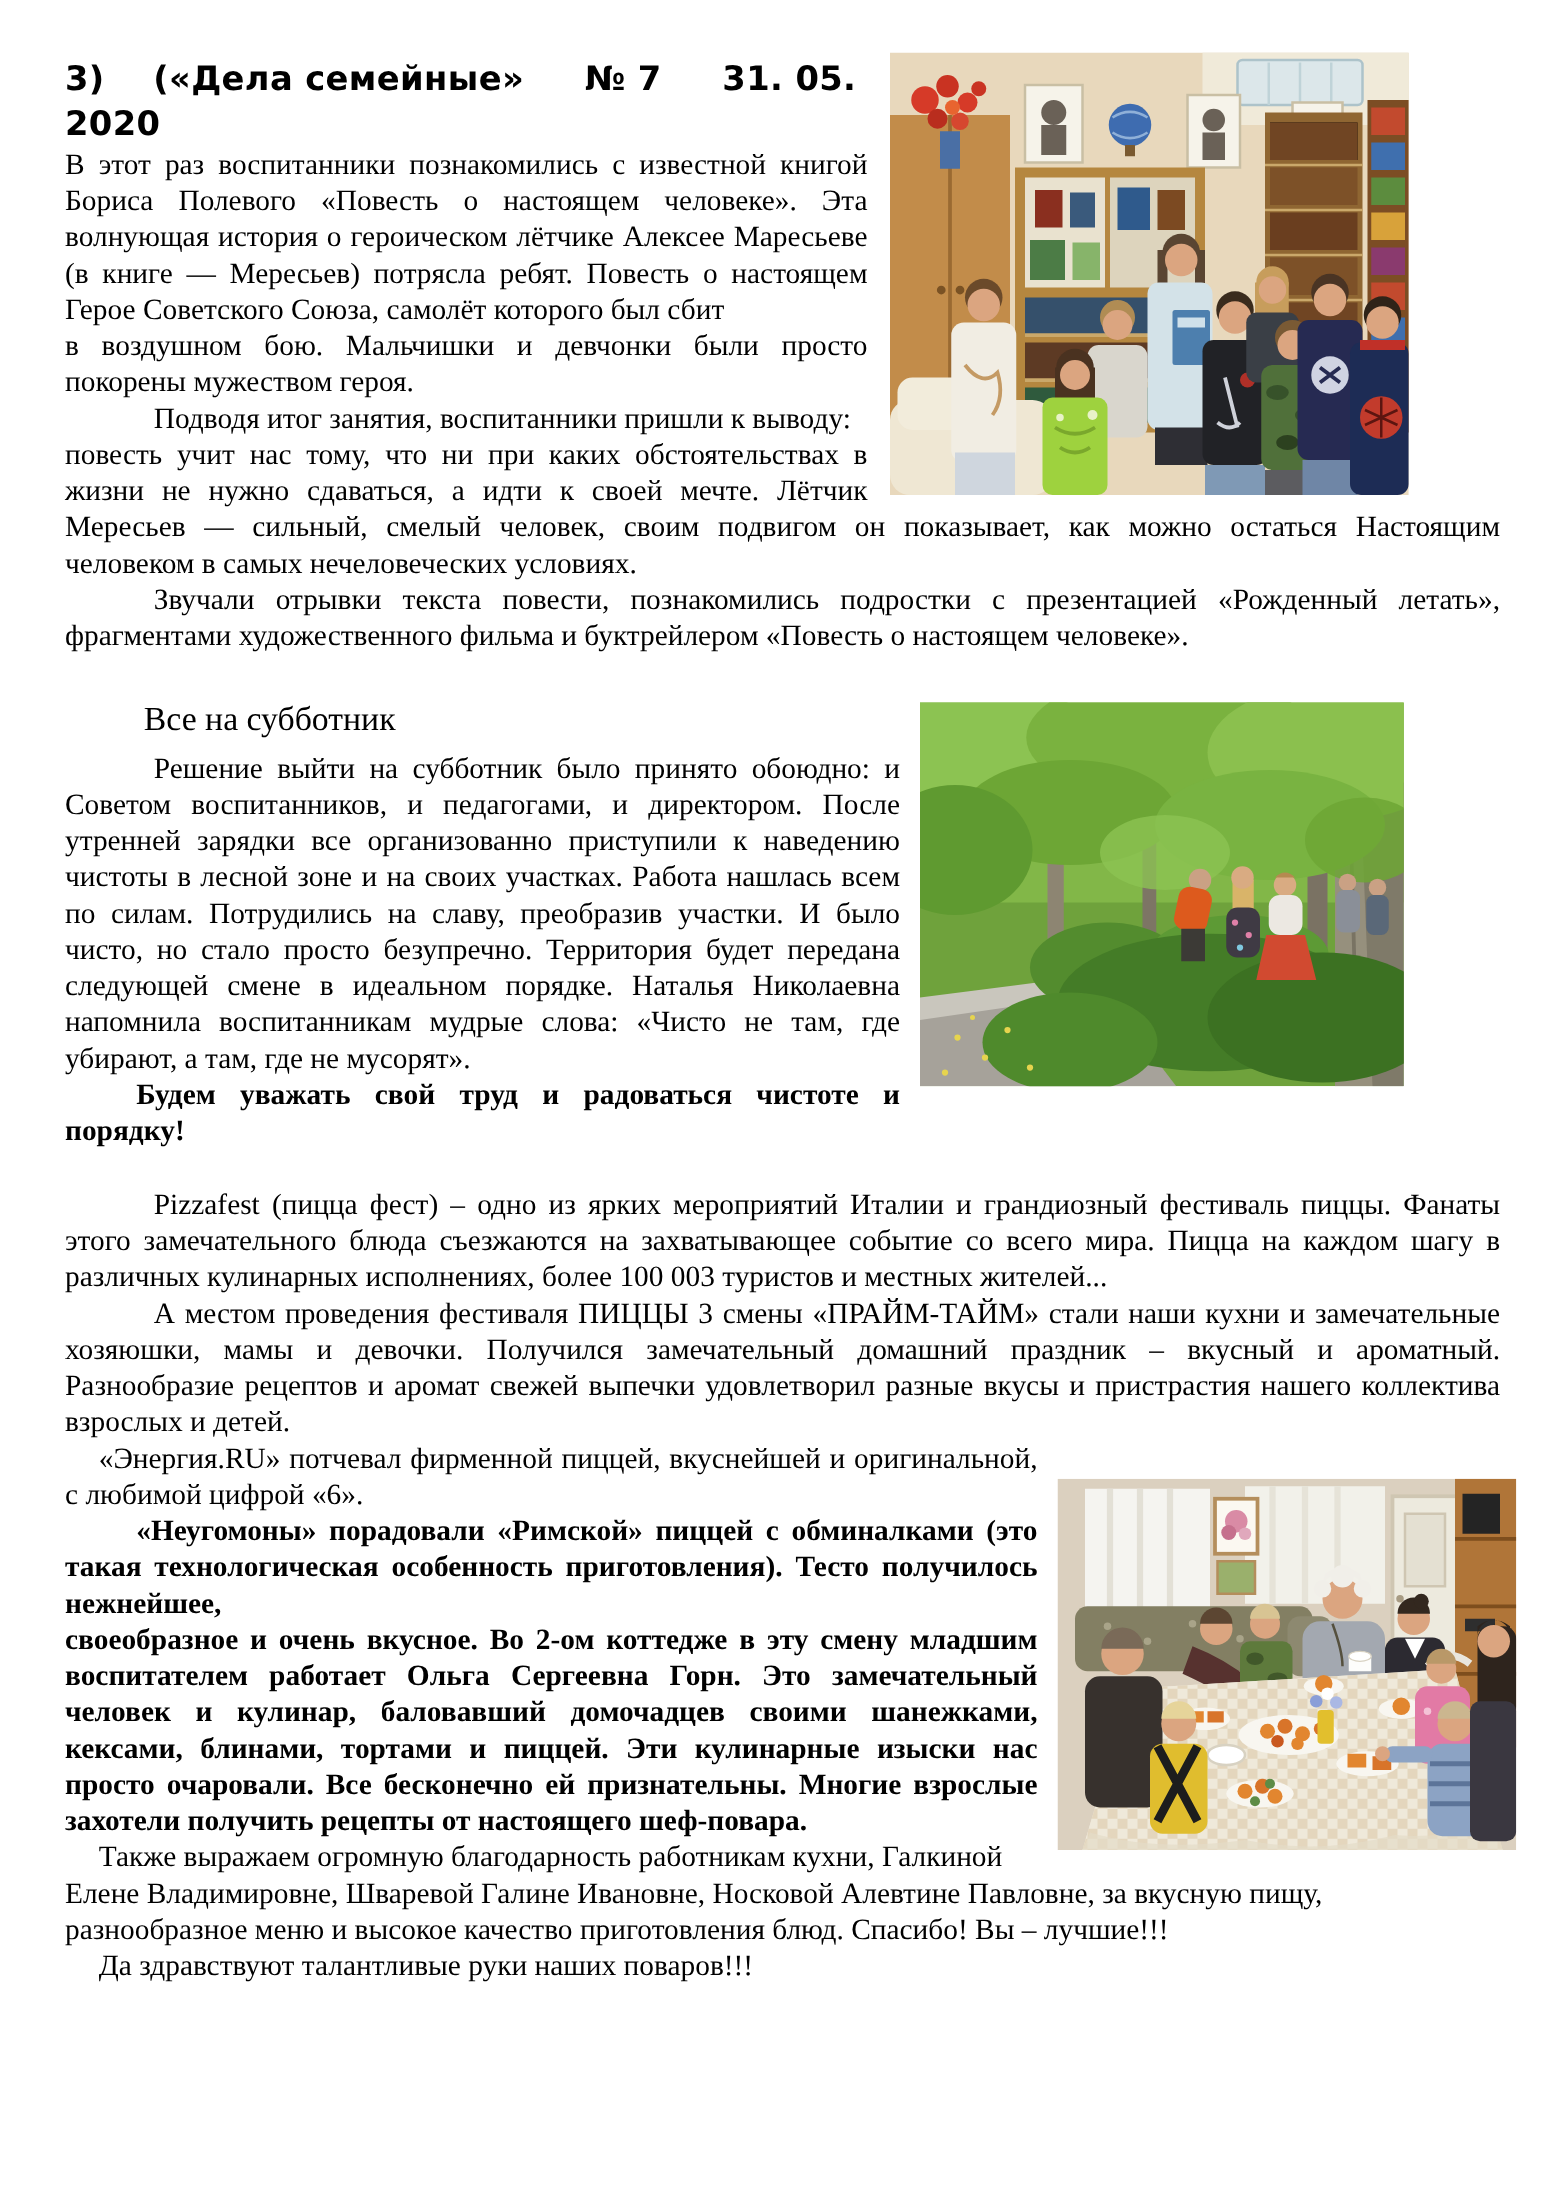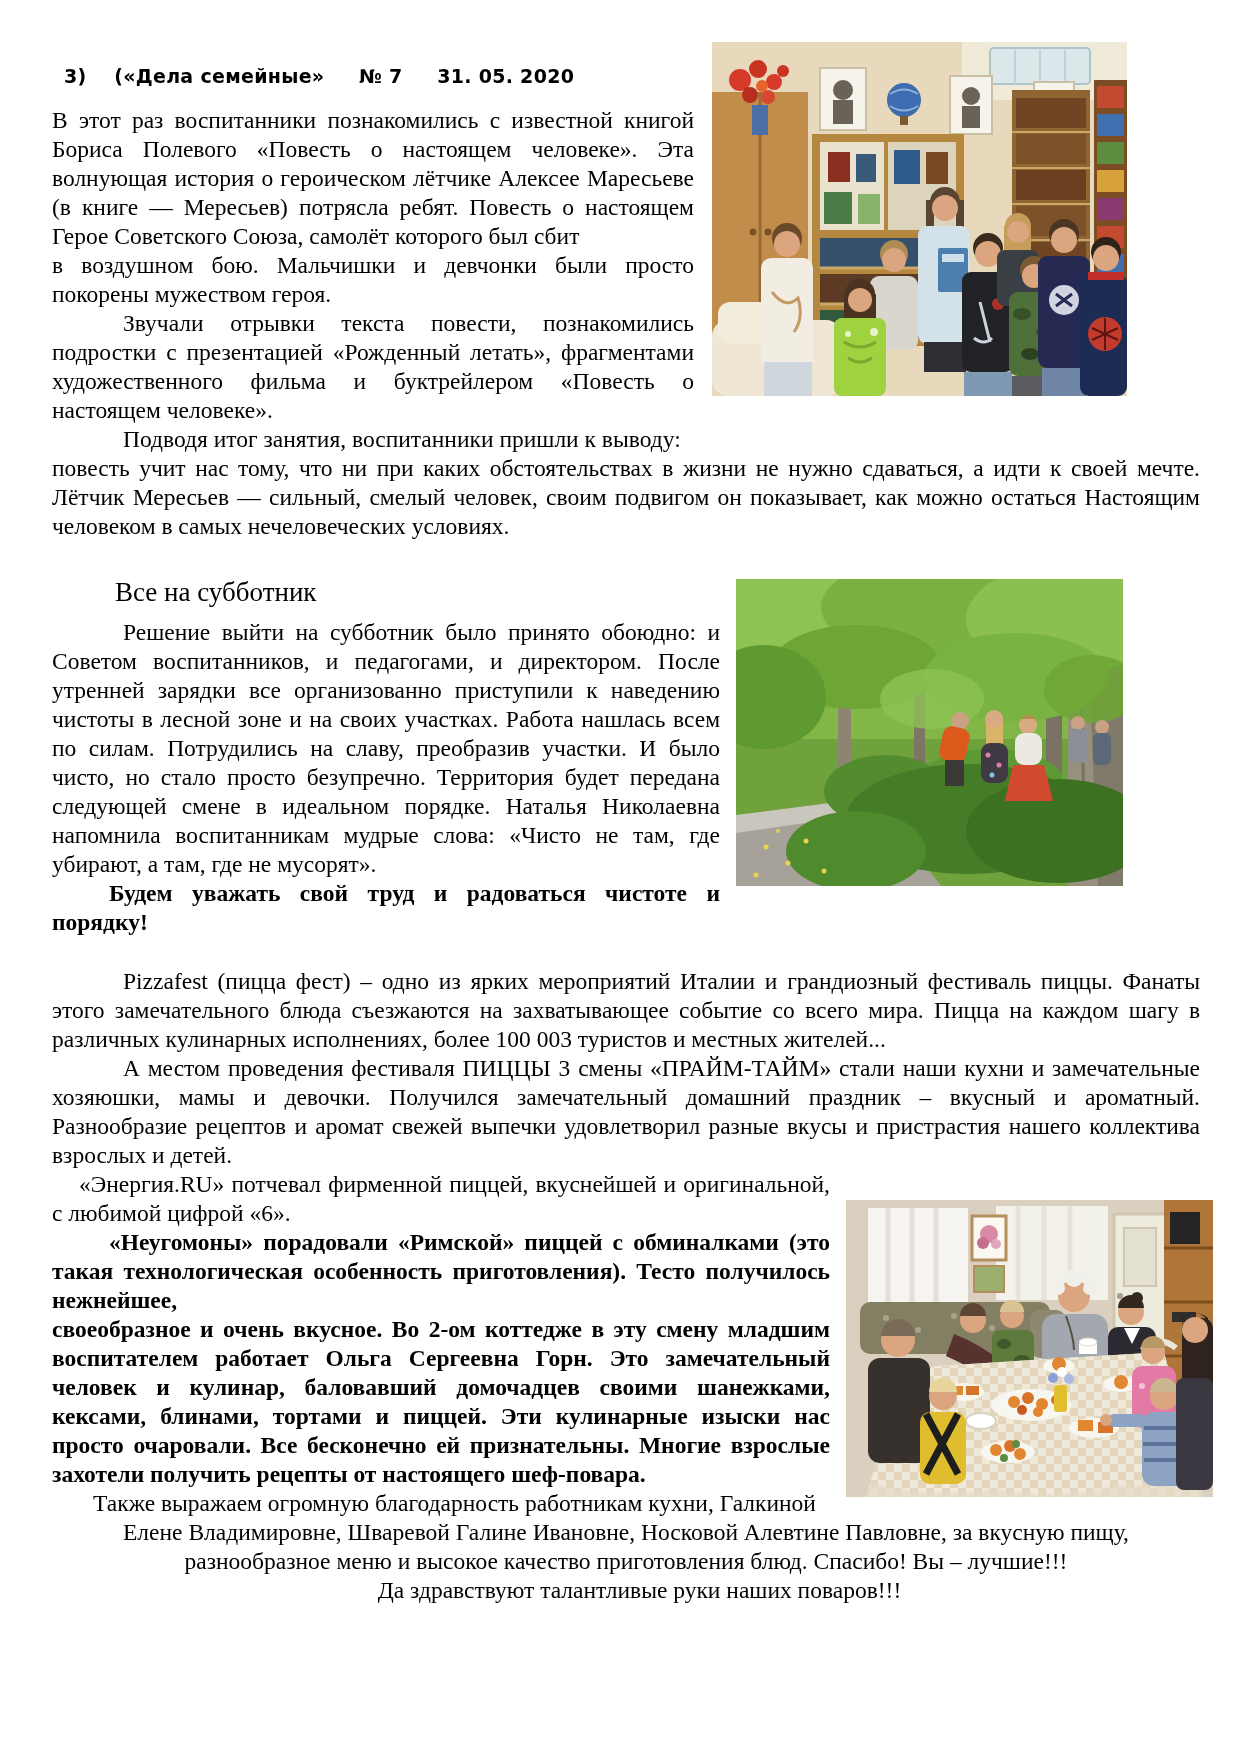--- a/index.html
+++ b/index.html
@@ -14,39 +14,39 @@
     font-family:"Liberation Serif", serif;
     font-size:23.5px;
     line-height:29px;
   }
   .sec{display:flow-root;}
   .sec-sub{margin-top:34px;}
   .sec-pizza{margin-top:30px;}
   h1.doc-header{
     font-family:"DejaVu Sans", sans-serif;
     font-weight:700;
-    font-size:19px;
+    font-size:27px;
     line-height:36px;
-    margin:12px;
+    margin:0;
     letter-spacing:.3px;
     white-space:pre-line;
   }
   h2.sec-heading{
     font-family:"Liberation Serif", serif;
     font-weight:400;
     font-size:27px;
     line-height:34px;
     margin:0 0 9px 63px;
   }
   p{
     margin:0;
     text-align:justify;
     white-space:pre-line;
   }
-  p.left-al{text-align:center;}
+  p.left-al{text-align:left;}
   .ind{text-indent:71px;}
   .ind-md{text-indent:57px;font-weight:bold;}
   .ind-sm{text-indent:27px;}
   figure.ph{margin:0;float:right;}
   figure.ph svg{display:block;width:100%;height:100%;}
   #photo1{width:415px;height:354px;margin:-4px 73px 8px 18px;}
   #photo2{width:387px;height:307px;margin:4px 77px 10px 16px;}
   #photo3{width:367px;height:297px;margin:30px -13px 8px 16px;}
 </style>
 </head>
@@ -190,23 +190,23 @@
           <rect x="122" y="276" width="52" height="78" rx="8" fill="#9ed23e"></rect>
           <path d="M132 300 q16 10 32 0 M136 316 q12 8 24 0" stroke="#7aa82c" fill="none" stroke-width="3"></path>
           <circle cx="162" cy="290" r="4" fill="#e8f2c8"></circle>
             <circle cx="136" cy="292" r="3" fill="#e8f2c8"></circle>
         </g>
       </svg>
     </figure>
     <h1 class="doc-header">3)&nbsp;&nbsp;&nbsp;&nbsp;(«Дела семейные»&nbsp;&nbsp;&nbsp;&nbsp;&nbsp;№ 7&nbsp;&nbsp;&nbsp;&nbsp;&nbsp;31. 05. 2020</h1>
     <p>В этот раз воспитанники познакомились с известной книгой Бориса Полевого «Повесть о настоящем человеке». Эта волнующая история о героическом лётчике Алексее Маресьеве (в книге — Мересьев) потрясла ребят. Повесть о настоящем Герое Советского Союза, самолёт которого был сбит
 в воздушном бою. Мальчишки и девчонки были просто покорены мужеством героя.</p>
-    <p class="ind">Звучали отрывки текста повести, познакомились подростки с презентацией «Рожденный летать», фрагментами художественного фильма и буктрейлером «Повесть о настоящем человеке».</p>
     <p class="ind">Подводя итог занятия, воспитанники пришли к выводу:
 повесть учит нас тому, что ни при каких обстоятельствах в жизни не нужно сдаваться, а идти к своей мечте. Лётчик Мересьев — сильный, смелый человек, своим подвигом он показывает, как можно остаться Настоящим человеком в самых нечеловеческих условиях.</p>
+    <p class="ind">Звучали отрывки текста повести, познакомились подростки с презентацией «Рожденный летать», фрагментами художественного фильма и буктрейлером «Повесть о настоящем человеке».</p>
   </section>
 
   <section class="sec sec-sub">
     <figure class="ph" id="photo2">
       <svg viewBox="0 0 387 307" preserveAspectRatio="none">
         <rect width="387" height="307" fill="#6fa23c"></rect>
         <rect width="387" height="160" fill="#82b748"></rect>
         <rect x="250" y="42" width="110" height="80" fill="#a86049"></rect>
         <rect x="14" y="62" width="70" height="70" fill="#8d9b80"></rect>
         <g>

